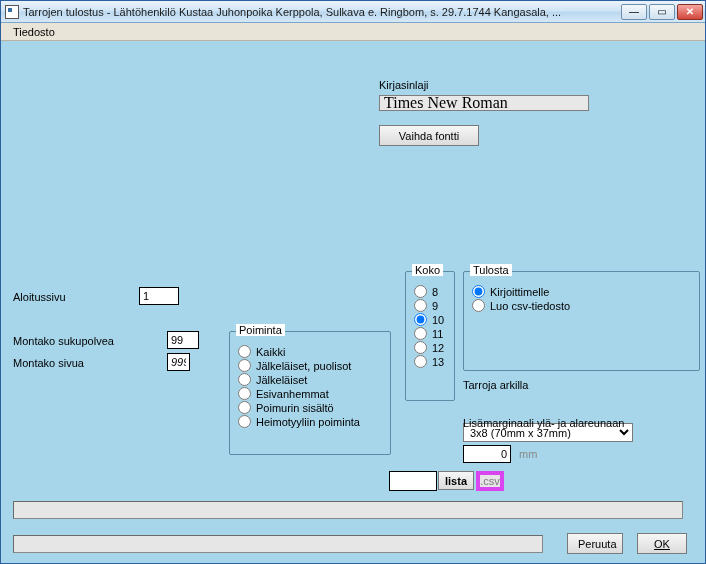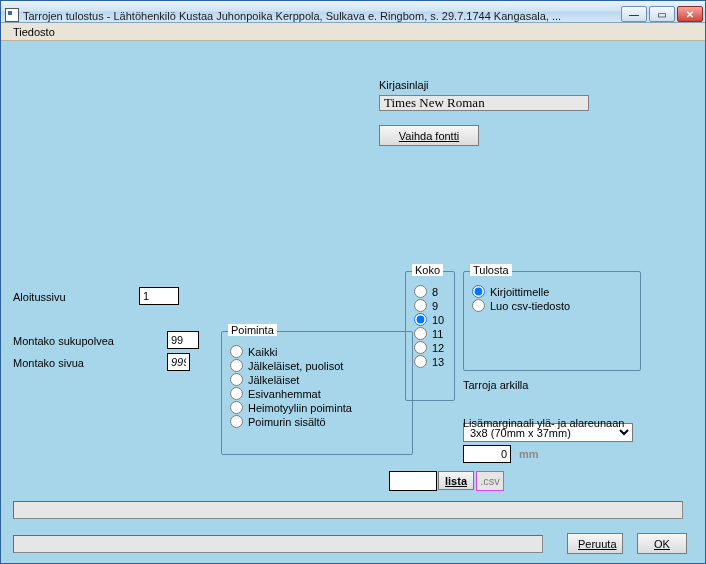--- a/index.html
+++ b/index.html
@@ -15,21 +15,21 @@
     border: 1px solid #2b5f9e;
     background: #a7d5ea;
     display: flex;
     flex-direction: column;
   }
   .titlebar {
     height: 22px;
     background: linear-gradient(to bottom, #eaf3fb 0%, #cfe4f5 48%, #b9d7ef 52%, #d5e8f7 100%);
     border-bottom: 1px solid #7ea6c9;
     display: flex;
-    align-items: flex-end;
+    align-items: center;
     padding: 0 2px 0 4px;
   }
   .titlebar .app-icon {
     width: 14px; height: 14px;
     border: 1px solid #555;
     background: #fff;
     margin-right: 4px;
     position: relative;
   }
   .titlebar .app-icon::before {
@@ -77,33 +77,32 @@
     padding:1px 3px;
     font: inherit;
     height:18px;
   }
   .fontbox {
     position:absolute;
     background:#e8e8e8;
     border:1px solid #7f7f7f;
     padding:2px 4px;
     font-family: "Times New Roman", serif;
-    font-size:13px;
+    font-size:16px;
     height:16px;
     display:flex; align-items:center;
   }
   .btn {
     position:absolute;
     background: linear-gradient(to bottom,#f6f6f6,#dcdcdc);
     border:1px solid #7a7a7a;
     font:inherit;
     height:21px;
     cursor:pointer;
     padding:0 10px;
-    text-decoration:underline;
   }
   .btn.small { height:19px; padding:0 6px; }
   .chk { position:absolute; display:flex; align-items:center; gap:6px; }
   .chk input { margin:0; }
   .fieldset {
     position:absolute;
     border:1px solid #5d8aa6;
     border-radius:2px;
     padding:12px 8px 6px 8px;
   }
@@ -125,27 +124,27 @@
   .sunken {
     position:absolute;
     background:#e6e6e6;
     border:1px solid #888;
     border-top-color:#6a6a6a; border-left-color:#6a6a6a;
     height:18px;
   }
   .ext {
     position:absolute;
     width:28px; height:20px;
-    border:1px solid #d946ef;
+    border:4px solid #d946ef;
     background:#e5e5e5;
     color:#7a7a7a;
     display:flex; align-items:center; justify-content:center;
   }
   .unit {
-    position:absolute; color:#8a8a8a;font-weight:bold;
+    position:absolute; color:#8a8a8a;
   }
   .okbtn { text-decoration: underline; text-decoration-color: currentColor; }
 </style>
 </head>
 <body>
 
 <div class="window">
   <div class="titlebar">
     <div class="app-icon"></div>
     <div class="title">Tarrojen tulostus - Lähtöhenkilö Kustaa Juhonpoika Kerppola, Sulkava e. Ringbom,  s. 29.7.1744 Kangasala, ...</div>
@@ -168,46 +167,46 @@
 
     <div class="lbl" style="left:12px; top:250px;">Aloitussivu</div>
     <input class="inp" style="left: 138px; top: 246px; width: 40px;" value="1">
 
     <div class="lbl" style="left:12px; top:294px;">Montako sukupolvea</div>
     <input class="inp" style="left: 166px; top: 290px; width: 32px;" value="99">
 
     <div class="lbl" style="left:12px; top:316px;">Montako sivua</div>
     <input class="inp" style="left: 166px; top: 312px; width: 23px; font-style: italic;" value="9999">
 
-    <div class="fieldset" style="left:220px; top:290px; width:192px; height:124px;">
+    <div class="fieldset" style="left:228px; top:290px; width:162px; height:124px;">
       <div class="legend">Poiminta</div>
       <div id="poiminta-opts">
           <label class="radio-row">
             <input type="radio" name="poiminta" style="">
             <span>Kaikki</span>
           </label>
           <label class="radio-row">
             <input type="radio" name="poiminta" style="">
             <span>Jälkeläiset, puolisot</span>
           </label>
           <label class="radio-row">
             <input type="radio" name="poiminta" style="">
             <span>Jälkeläiset</span>
           </label>
           <label class="radio-row">
             <input type="radio" name="poiminta" style="">
             <span>Esivanhemmat</span>
           </label>
           <label class="radio-row">
             <input type="radio" name="poiminta" style="">
+            <span>Poimurin sisältö</span>
+          </label>
+          <label class="radio-row">
+            <input type="radio" name="poiminta" style="">
             <span>Heimotyyliin poiminta</span>
-          </label>
-          <label class="radio-row">
-            <input type="radio" name="poiminta" style="">
-            <span>Poimurin sisältö</span>
           </label>
         </div>
     </div>
 
     <div class="fieldset" style="left:404px; top:230px; width:50px; height:130px;">
       <div class="legend">Koko</div>
       <div id="koko-opts">
           <label class="radio-row">
             <input type="radio" name="koko" style="">
             <span>8</span>
@@ -228,21 +227,21 @@
             <input type="radio" name="koko" style="">
             <span>12</span>
           </label>
           <label class="radio-row">
             <input type="radio" name="koko" style="">
             <span>13</span>
           </label>
         </div>
     </div>
 
-    <div class="fieldset" style="left:462px; top:230px; width:178px; height:100px;">
+    <div class="fieldset" style="left:462px; top:230px; width:237px; height:100px;">
       <div class="legend">Tulosta</div>
       <div id="tulosta-opts">
           <label class="radio-row">
             <input type="radio" name="tulosta" checked="" style="">
             <span>Kirjoittimelle</span>
           </label>
           <label class="radio-row">
             <input type="radio" name="tulosta" style="">
             <span>Luo csv-tiedosto</span>
           </label>

